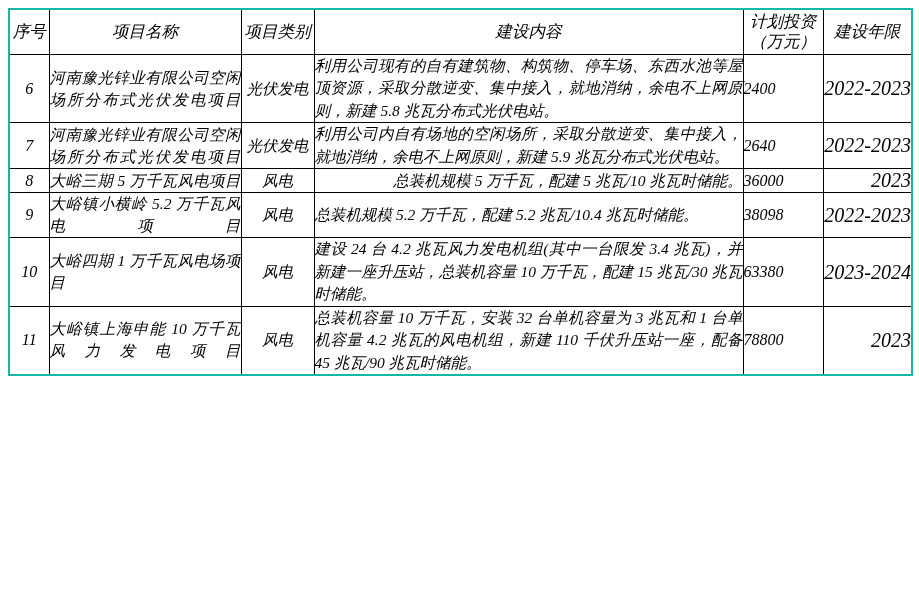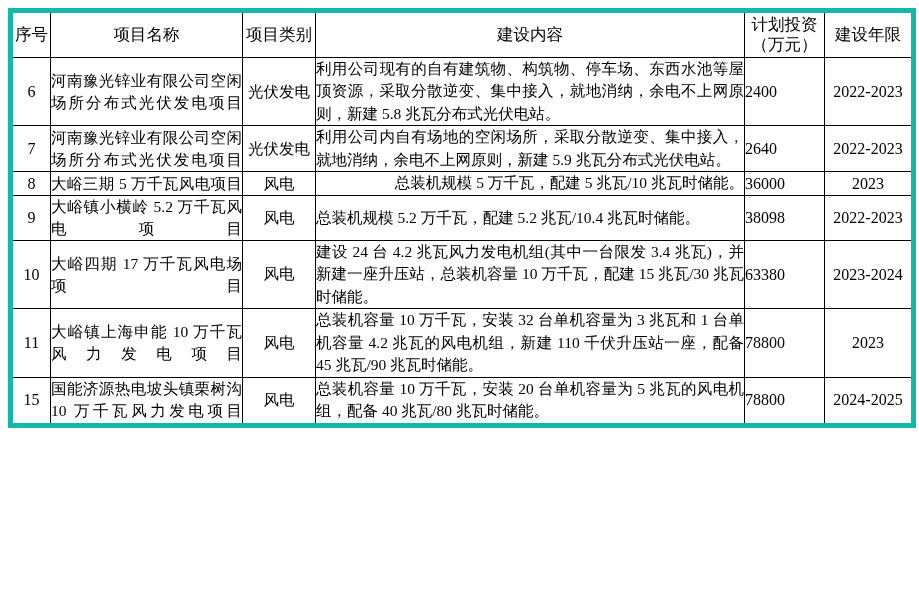--- a/index.html
+++ b/index.html
@@ -17,21 +17,22 @@
   #table-wrap {
     position: absolute;
     left: 8px;
     top: 8px;
     width: 903px;
   }
   table.project-table {
     border-collapse: collapse;
     table-layout: fixed;
     width: 903px;
-    border: 5px solid #14b8a6;
+    border: 2px solid #14b8a6;
+    font-style: italic;
   }
   table.project-table td,
   table.project-table th {
     border: 1px solid #000;
     padding: 0;
     vertical-align: middle;
     font-weight: normal;
   }
   
   col.c-no      { width: 40px; }
@@ -79,22 +80,22 @@
   }
   td.cell-content.justified {
     text-align: justify;
     text-align-last: left;
   }
   td.cell-invest {
     text-align: left;
     font-size: 16px;
   }
   td.cell-years {
-    text-align: center;
-    font-size: 16px;
+    text-align: right;
+    font-size: 20px;
     white-space: nowrap;
   }
 </style>
 </head>
 <body>
 
 <div id="table-wrap">
   <table class="project-table">
     <colgroup>
       <col class="c-no">
@@ -145,37 +146,29 @@
         <tr>
           <td class="cell-no">9</td>
           <td class="cell-name">大峪镇小横岭 5.2 万千瓦风电项目</td>
           <td class="cell-cat">风电</td>
           <td class="cell-content justified">总装机规模 5.2 万千瓦，配建 5.2 兆瓦/10.4 兆瓦时储能。</td>
           <td class="cell-invest">38098</td>
           <td class="cell-years">2022-2023</td>
         </tr>
         <tr>
           <td class="cell-no">10</td>
-          <td class="cell-name">大峪四期 17 万千瓦风电场项目</td>
+          <td class="cell-name">大峪四期 1 万千瓦风电场项目</td>
           <td class="cell-cat">风电</td>
           <td class="cell-content justified">建设 24 台 4.2 兆瓦风力发电机组(其中一台限发 3.4 兆瓦)，并新建一座升压站，总装机容量 10 万千瓦，配建 15 兆瓦/30 兆瓦时储能。</td>
           <td class="cell-invest">63380</td>
           <td class="cell-years">2023-2024</td>
         </tr>
         <tr>
           <td class="cell-no">11</td>
           <td class="cell-name">大峪镇上海申能 10 万千瓦风力发电项目</td>
           <td class="cell-cat">风电</td>
           <td class="cell-content justified">总装机容量 10 万千瓦，安装 32 台单机容量为 3 兆瓦和 1 台单机容量 4.2 兆瓦的风电机组，新建 110 千伏升压站一座，配备 45 兆瓦/90 兆瓦时储能。</td>
           <td class="cell-invest">78800</td>
           <td class="cell-years">2023</td>
         </tr>
-        <tr>
-          <td class="cell-no">15</td>
-          <td class="cell-name">国能济源热电坡头镇栗树沟 10 万千瓦风力发电项目</td>
-          <td class="cell-cat">风电</td>
-          <td class="cell-content justified">总装机容量 10 万千瓦，安装 20 台单机容量为 5 兆瓦的风电机组，配备 40 兆瓦/80 兆瓦时储能。</td>
-          <td class="cell-invest">78800</td>
-          <td class="cell-years">2024-2025</td>
-        </tr>
       </tbody>
   </table>
 </div>
 
 </body></html>

